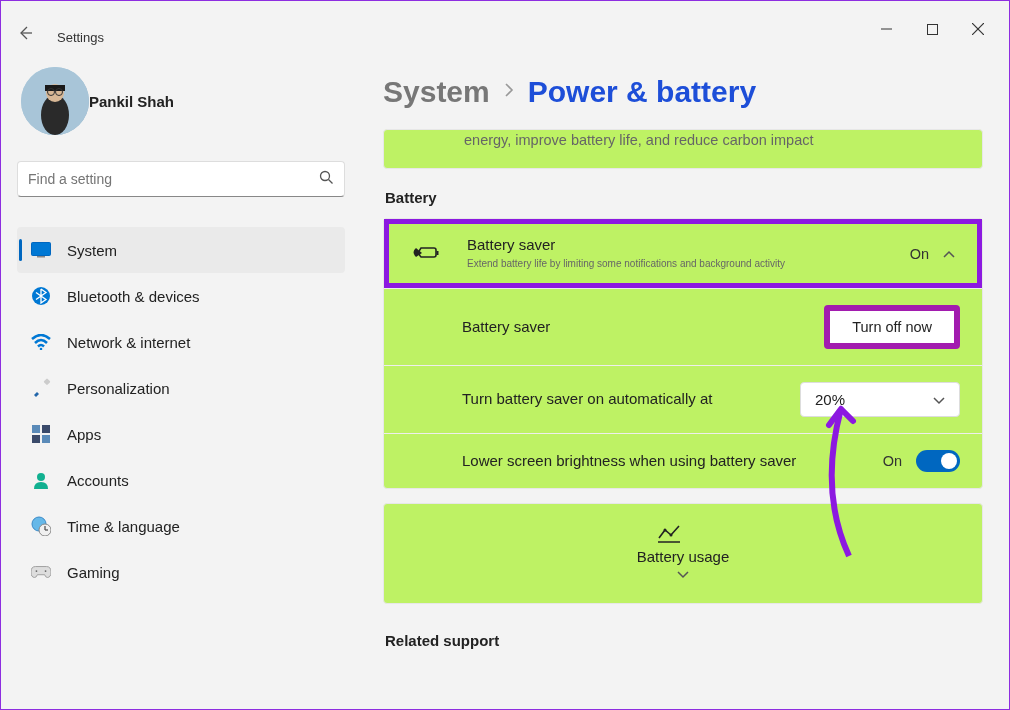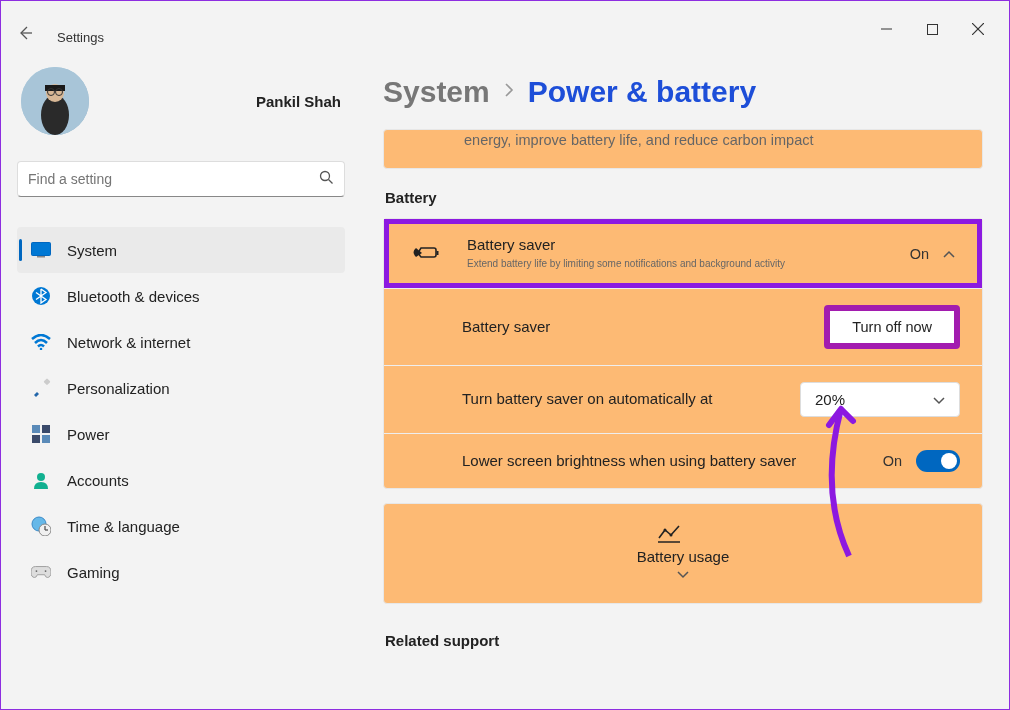--- a/index.html
+++ b/index.html
@@ -15,38 +15,38 @@
   .titlebar {
     display: flex; align-items: flex-end; height: 44px;
     padding: 0 8px;
   }
   .back-btn { width: 32px; text-align: center; color: #555; font-size: 16px; cursor: pointer; }
   .app-title { font-size: 13px; color: #333; margin-left: 16px; }
   .titlebar-spacer { flex: 1; }
   .win-btn { width: 46px; height: 32px; display:flex; align-items:center; justify-content:center; color:#333; cursor:pointer; }
   .content { display: flex; height: calc(100% - 44px); }
   .sidebar { width: 360px; padding: 10px 16px 0 16px; }
-  .user-row { display:flex; align-items:center; gap:16px; padding: 12px 4px 26px 4px; justify-content: space-between; }
+  .user-row { display:flex; align-items:center; padding: 12px 4px 26px 4px; }
   .avatar { width: 68px; height: 68px; border-radius: 50%; background: linear-gradient(135deg,#b8d8e8,#88a8c0); display:flex; align-items:center; justify-content:center; overflow:hidden; }
   .avatar svg { width: 100%; height: 100%; }
   .user-name { font-size: 15px; font-weight: 600; color:#222; }
   .search-box { display:flex; align-items:center; background:#fff; border:1px solid #ddd; border-bottom:1.5px solid #888; border-radius:4px; height:36px; padding:0 10px; margin-bottom: 30px;}
   .search-box input { flex:1; border:none; outline:none; font-size:14px; background:transparent; color:#666; }
   .search-icon { color:#555; font-size:14px; }
   .nav { }
   .nav-item { display:flex; align-items:center; gap:16px; height:46px; padding:0 14px; border-radius:4px; cursor:pointer; font-size:15px; color:#222; position:relative; }
   .nav-item.selected { background:#eaeaea; }
   .nav-item.selected::before { content:""; position:absolute; left:2px; top:12px; bottom:12px; width:3px; background:#0067c0; border-radius:2px; }
   .nav-icon { width:20px; height:20px; display:flex; align-items:center; justify-content:center; }
   .main { flex:1; padding: 0 26px 0 22px; overflow:hidden; }
   .breadcrumb { display:flex; align-items:center; gap:14px; padding: 30px 0 20px 0; }
   .crumb-parent { color:#777; font-size:30px; font-weight:600; }
   .crumb-arrow { color:#999; font-size:16px; }
   .crumb-current { color:#1d4ed8; font-size:30px; font-weight:600; }
-  .card { background:#fdba74; border:1px solid #e7e7e7; border-radius:4px; }
+  .card { background:#bef264; border:1px solid #e7e7e7; border-radius:4px; }
   .fragment-card { padding: 0 18px 18px 80px; color:#666; font-size:14.5px; line-height:1.4; margin-bottom: 20px; }
   .section-label { font-size:15px; font-weight:600; color:#222; margin: 12px 0 12px 2px; }
   .saver-card { margin-bottom: 14px; }
   .saver-header { display:flex; align-items:center; padding:12px 22px; border:5px solid #8c19e0; }
   .saver-icon { margin-right: 28px; }
   .saver-texts { flex:1; }
   .saver-title { font-size:15px; color:#222; margin-bottom:4px; }
   .saver-desc { font-size:10px; color:#666; line-height:1.35; }
   .saver-right { display:flex; align-items:center; gap:14px; margin-left:30px; }
   .saver-state { font-size:14.5px; color:#333; }
@@ -160,21 +160,21 @@
       </div>
       <div class="nav-item">
         <span class="nav-icon">
             <svg width="18" height="18" viewBox="0 0 18 18">
               <rect x="0" y="0" width="8" height="8" fill="#5a8ab8"></rect>
               <rect x="10" y="0" width="8" height="8" fill="#3a4a6a"></rect>
               <rect x="0" y="10" width="8" height="8" fill="#3a4a6a"></rect>
               <rect x="10" y="10" width="8" height="8" fill="#5a8ab8"></rect>
             </svg>
           </span>
-        <span>Power</span>
+        <span>Apps</span>
       </div>
       <div class="nav-item">
         <span class="nav-icon">
             <svg width="18" height="18" viewBox="0 0 18 18">
               <circle cx="9" cy="6" r="4" fill="#11b090"></circle>
               <path d="M2 18 Q2 11 9 11 Q16 11 16 18 Z" fill="#11b090"></path>
             </svg>
           </span>
         <span>Accounts</span>
       </div>

